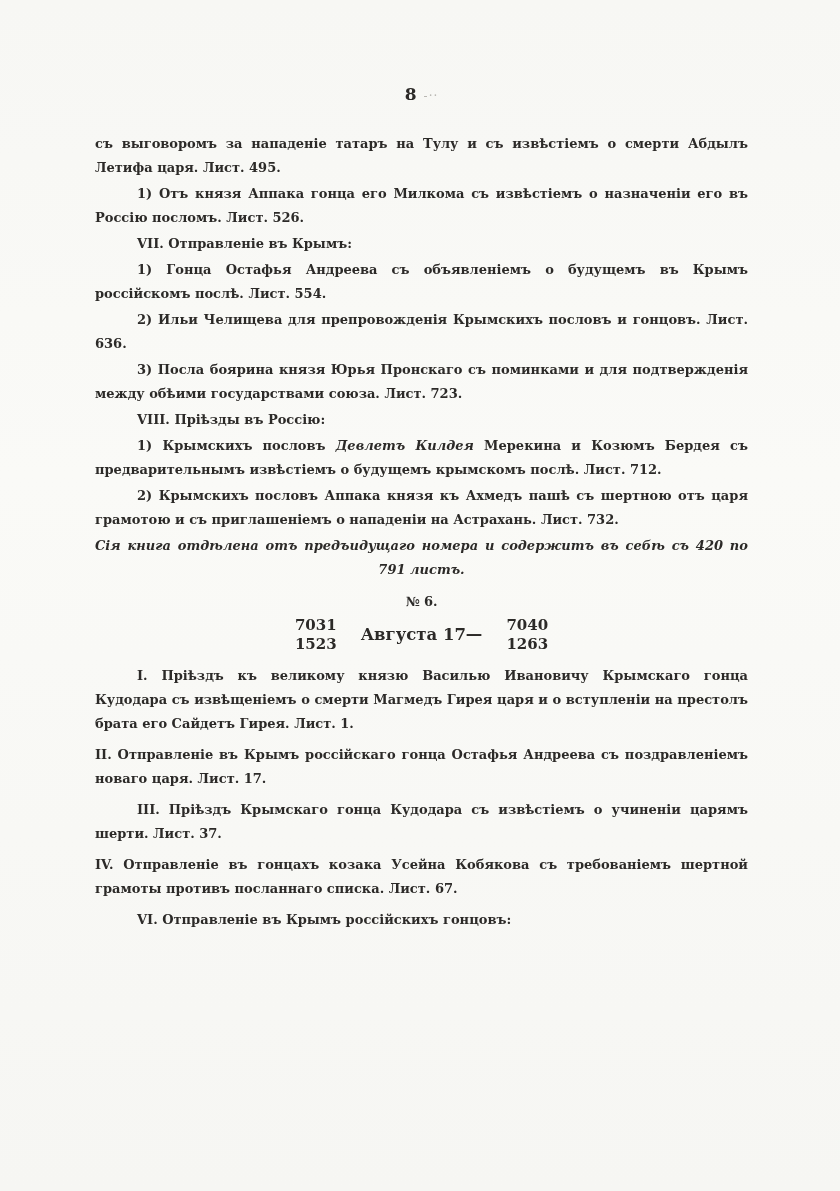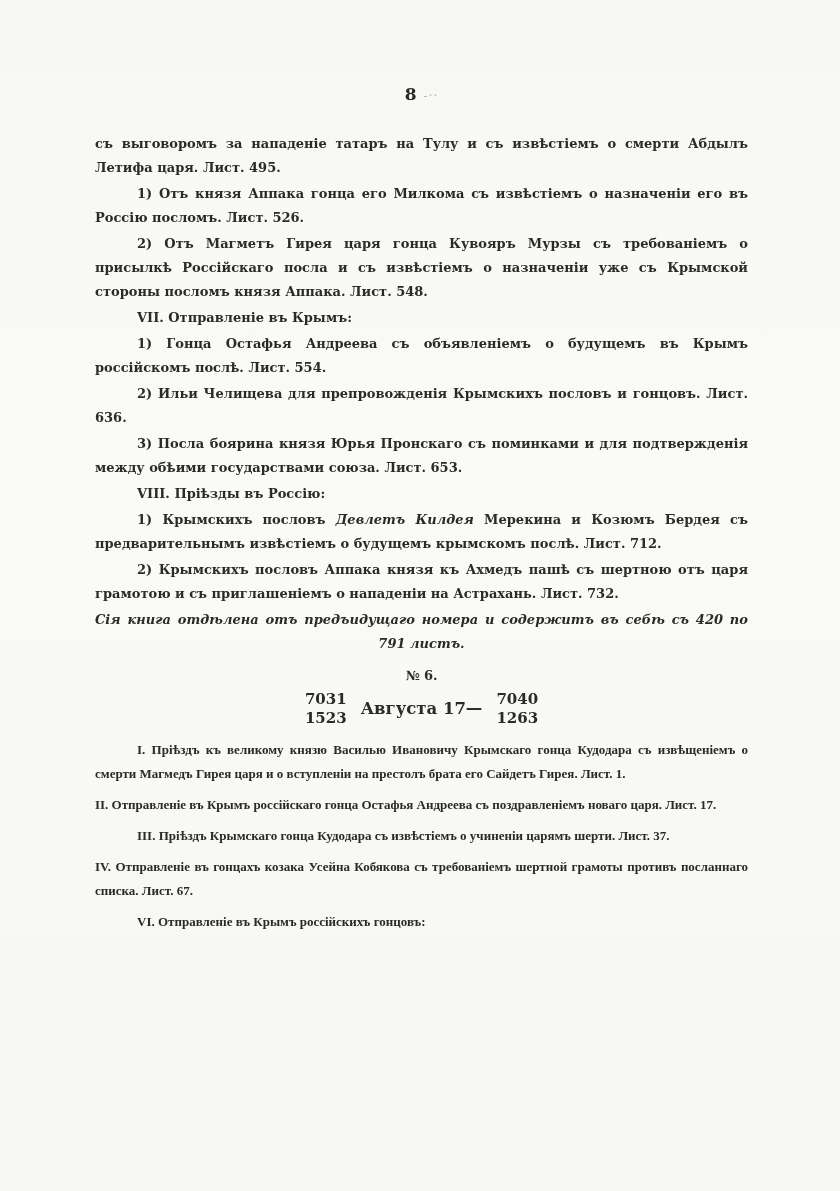--- a/index.html
+++ b/index.html
@@ -47,27 +47,27 @@
     text-align: justify;
     text-align-last: center;
   }
   .p-center {
     text-align: center;
     text-align-last: center;
     text-indent: 0;
     margin-top: 8px !important;
     margin-bottom: 2px !important;
   }
-  .p-spaced { margin-top: 7px !important; font-family: Liberation Serif, serif; }
+  .p-spaced { margin-top: 7px !important; }
   .it { font-style: italic; }
   .date-line {
     display: flex;
     justify-content: center;
     align-items: center;
-    gap: 12px;
+    gap: 22px;
     font-size: 16.5px;
     font-weight: 600;
     line-height: 20px;
     margin: 2px 0 10px 0;
     font-family: "DejaVu Serif", "Liberation Serif", serif;
     color: #2c2a28;
   }
   .stack {
     display: inline-flex;
     flex-direction: column;
@@ -80,25 +80,24 @@
 </head>
 <body>
 
 <div class="page">
   <div class="pageno-row">
     <span>8</span><span class="pageno-artifact">-··</span>
   </div>
   <div class="content">
       <p class="p-flush"><span>съ выговоромъ за нападеніе татаръ на Тулу и съ извѣстіемъ о смерти Абдылъ Летифа царя. Лист. 495.</span></p>
       <p class="p-body"><span>1) Отъ князя Аппака гонца его Милкома съ извѣстіемъ о назначеніи его въ Россію посломъ. Лист. 526.</span></p>
-      <p class="p-body"><span>2) Отъ Магметъ Гирея царя гонца Кувояръ Мурзы съ требованіемъ о присылкѣ Россійскаго посла и съ извѣстіемъ о назначеніи уже съ Крымской стороны посломъ князя Аппака. Лист. 548.</span></p>
       <p class="p-body"><span>VII. Отправленіе въ Крымъ:</span></p>
       <p class="p-body"><span>1) Гонца Остафья Андреева съ объявленіемъ о будущемъ въ Крымъ россійскомъ послѣ. Лист. 554.</span></p>
       <p class="p-body"><span>2) Ильи Челищева для препровожденія Крымскихъ пословъ и гонцовъ. Лист. 636.</span></p>
-      <p class="p-body"><span>3) Посла боярина князя Юрья Пронскаго съ поминками и для подтвержденія между обѣими государствами союза. Лист. 653.</span></p>
+      <p class="p-body"><span>3) Посла боярина князя Юрья Пронскаго съ поминками и для подтвержденія между обѣими государствами союза. Лист. 723.</span></p>
       <p class="p-body"><span>VIII. Пріѣзды въ Россію:</span></p>
       <p class="p-body"><span>1) Крымскихъ пословъ </span><span class="it">Девлетъ Килдея</span><span> Мерекина и Козюмъ Бердея съ предварительнымъ извѣстіемъ о будущемъ крымскомъ послѣ. Лист. 712.</span></p>
       <p class="p-body"><span>2) Крымскихъ пословъ Аппака князя къ Ахмедъ пашѣ съ шертною отъ царя грамотою и съ приглашеніемъ о нападеніи на Астрахань. Лист. 732.</span></p>
       <p class="p-note"><span>Сія книга отдѣлена отъ предъидущаго номера и содержитъ въ себѣ съ 420 по 791 листъ.</span></p>
       <p class="p-center"><span>№ 6.</span></p>
       <div class="date-line">
         <span class="stack">
           <span class="">7031</span>
           <span class="">1523</span>
         </span>

